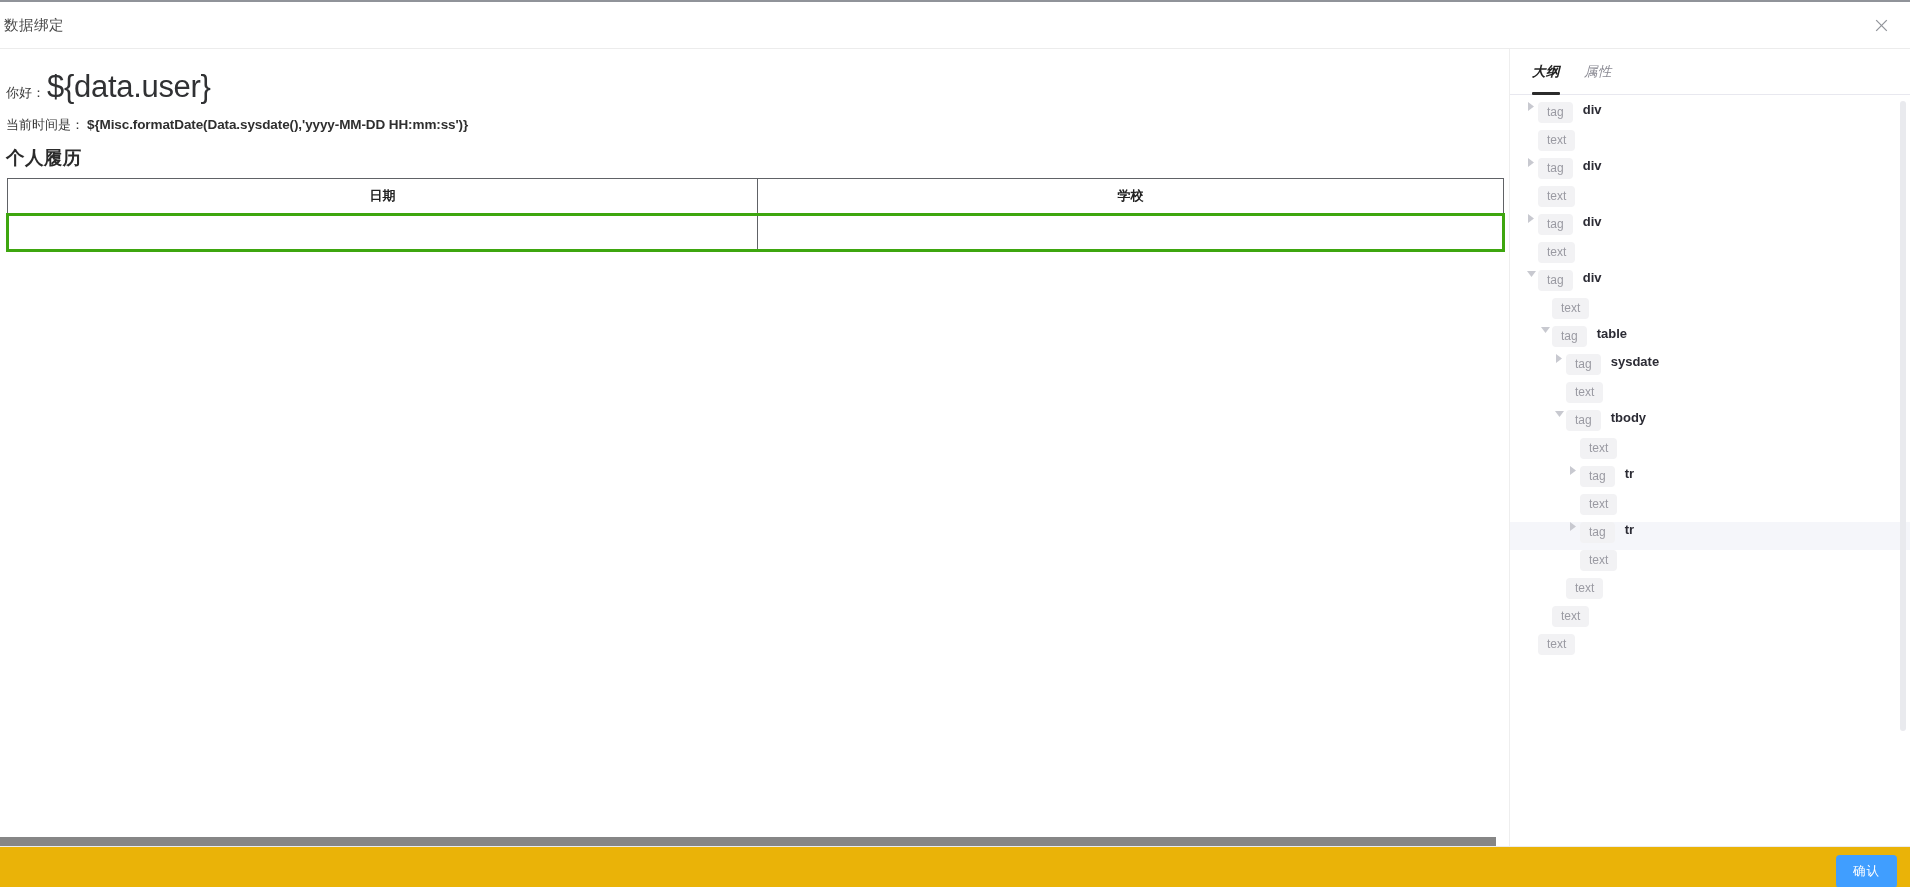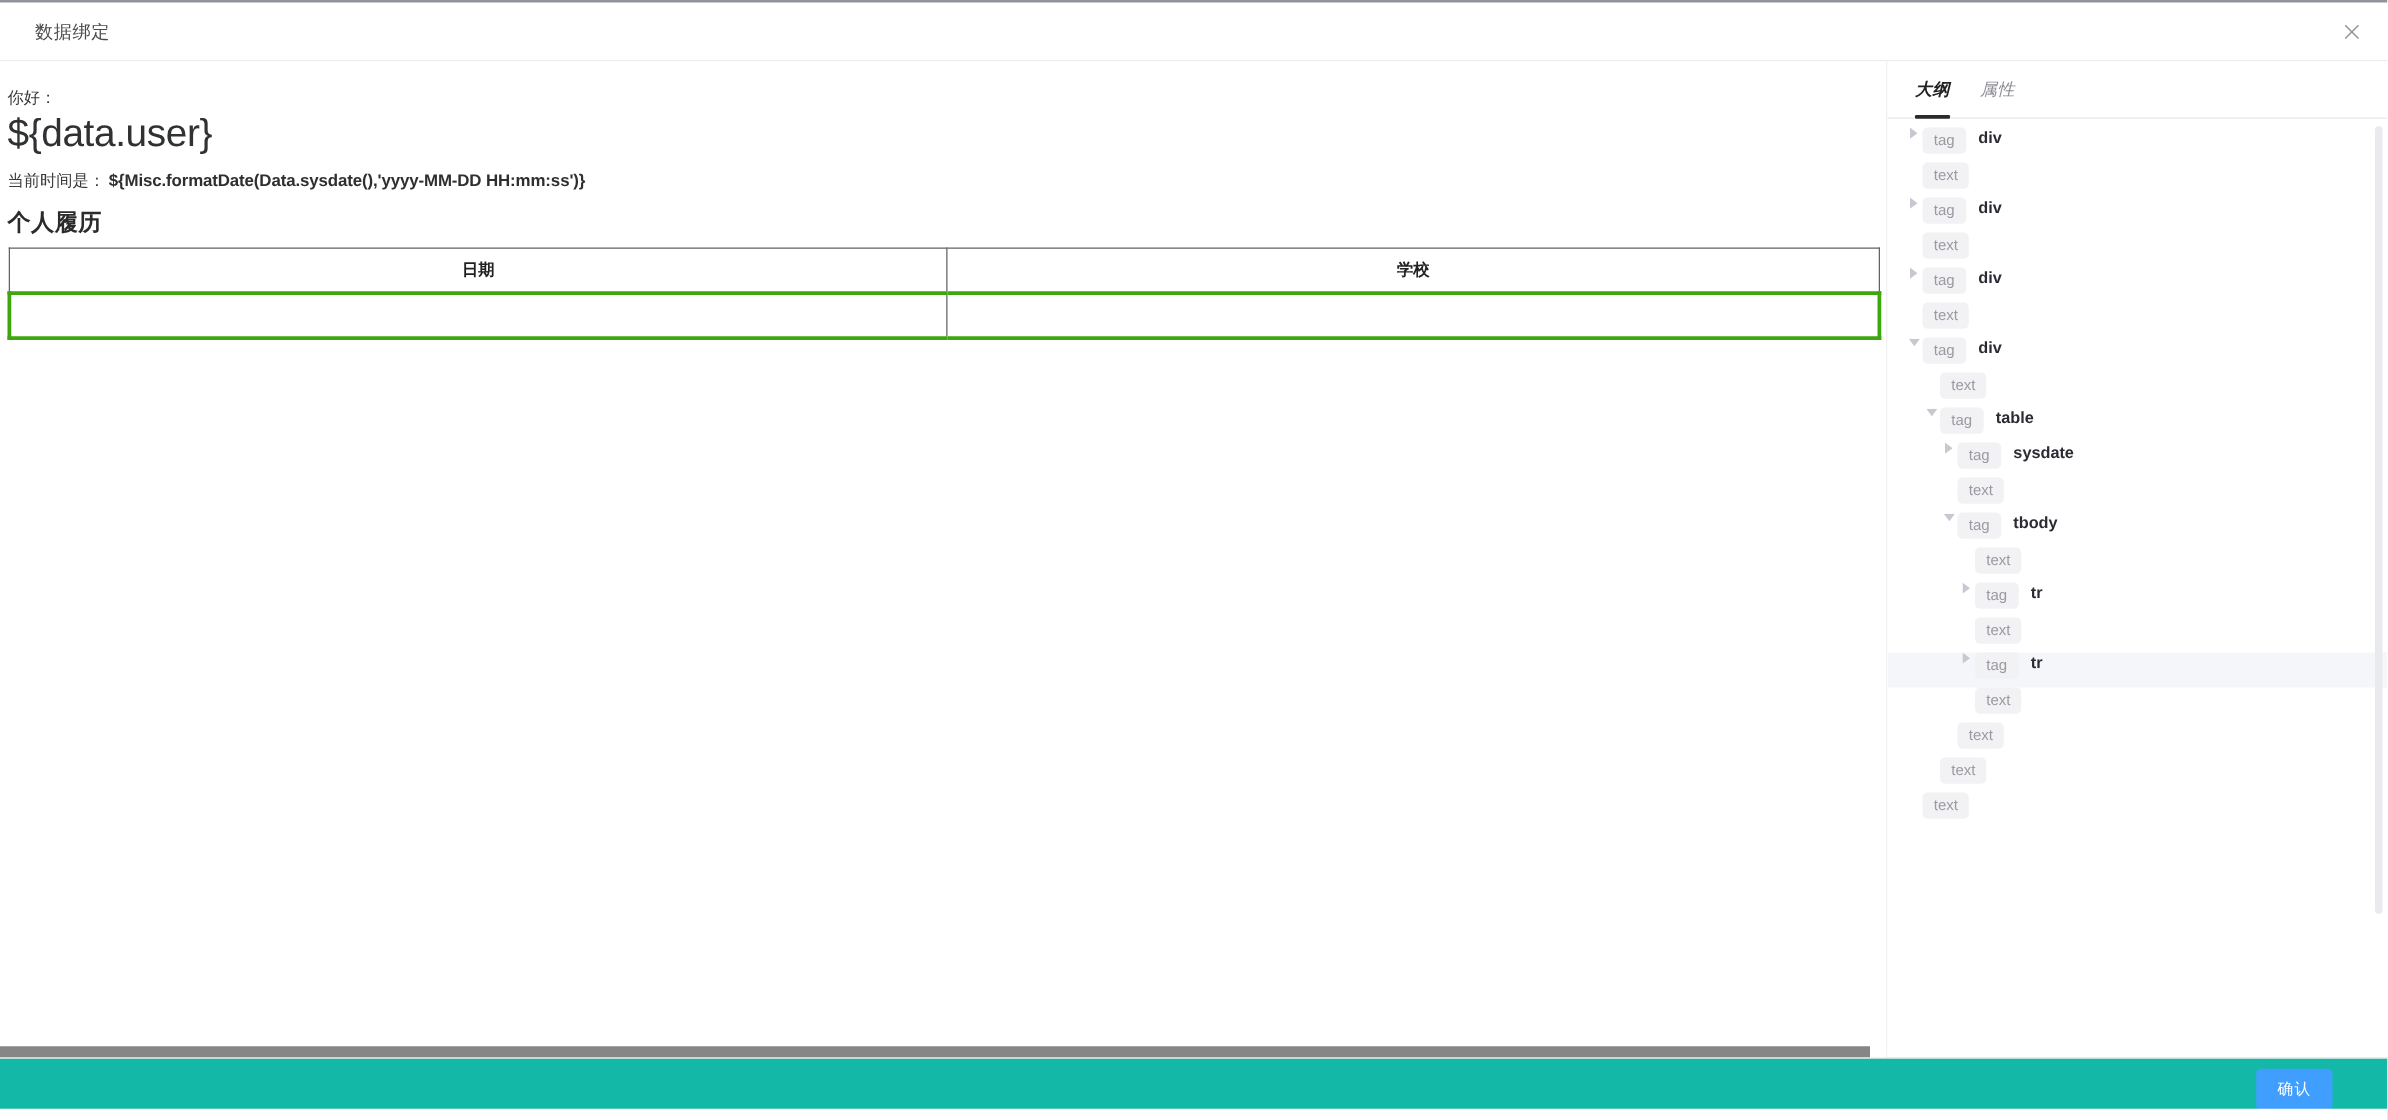--- a/index.html
+++ b/index.html
@@ -24,21 +24,21 @@
   }
 
   
   .dialog-header {
     position: relative;
     height: 47px;
     min-height: 47px;
     border-bottom: 1px solid #ececec;
     display: flex;
     align-items: center;
-    padding: 0 28px;
+    padding: 0 4px;
   }
   .dialog-title {
     font-size: 14.5px;
     color: #4a4a4a;
     letter-spacing: .5px;
   }
   .close-btn {
     position: absolute;
     right: 16px;
     top: 50%;
@@ -71,21 +71,20 @@
   }
   .preview-inner {
     padding: 12px 10px 0 6px;
   }
 
   .greet-line {
     display: flex;
     align-items: baseline;
     gap: 2px;
     margin-top: 8px;
-    flex-direction: column;
   }
   .greet-label {
     font-size: 13px;
     color: #3a3a3a;
   }
   .greet-value {
     font-size: 31px;
     font-weight: normal;
     color: #303133;
     letter-spacing: -.3px;
@@ -281,22 +280,22 @@
   }
 
   
   .dialog-footer {
     height: 50px;
     min-height: 50px;
     border-top: 1px solid #ececec;
     display: flex;
     align-items: center;
     justify-content: flex-end;
-    padding-right: 44px;
-    background: #14b8a6;
+    padding-right: 13px;
+    background: #eab308;
   }
   .confirm-btn {
     background: #409eff;
     color: #fff;
     border: none;
     border-radius: 4px;
     font-size: 12.5px;
     padding: 8px 17px;
     cursor: pointer;
     font-family: "Liberation Sans", "DejaVu Sans", sans-serif;

